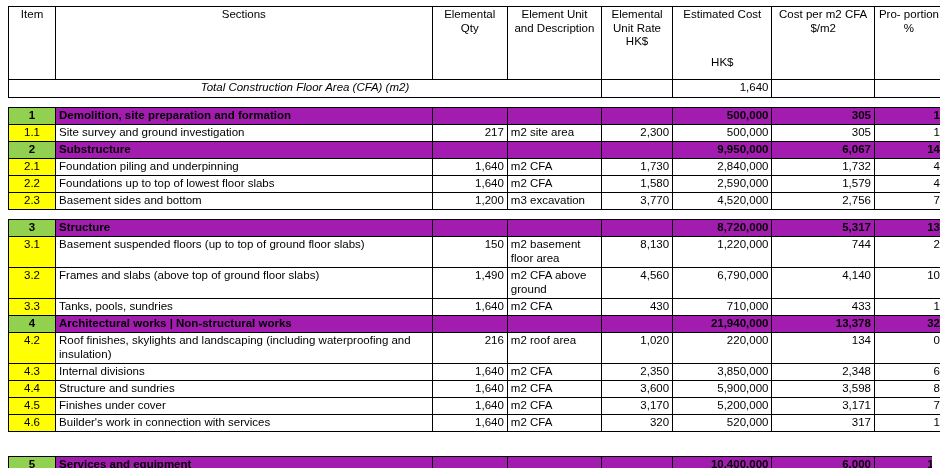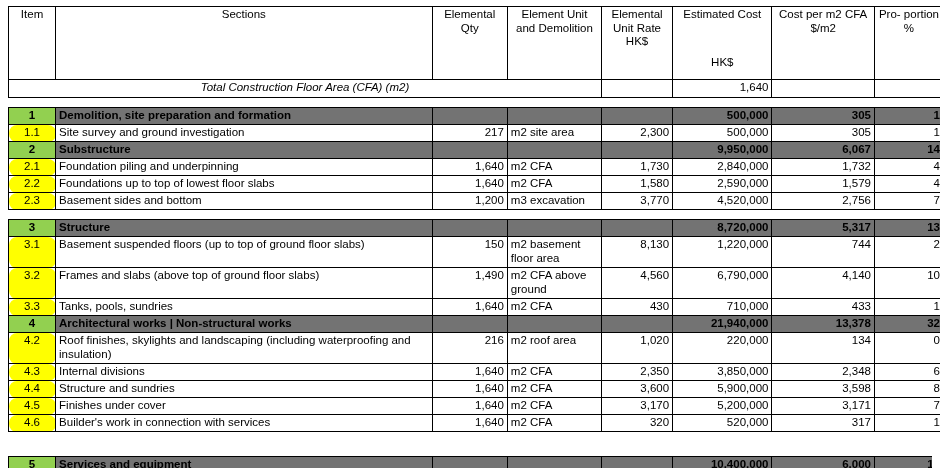--- a/index.html
+++ b/index.html
@@ -40,22 +40,22 @@
 
   .num{text-align:right;}
   .ctr{text-align:center;}
   .lft{text-align:left;}
 
   .cfa-row td{height:15px;}
   .cfa-label{text-align:center;font-style:italic;}
 
   .spacer td{border:none;height:9px;padding:0;background:#fff;}
 
-  .grp td{background:#737373;font-weight:bold;}
-  .sub-item td.itemcell{background:#ffff00;border-radius:8px;}
+  .grp td{background:#a21caf;font-weight:bold;}
+  .sub-item td.itemcell{background:#ffff00;}
   .grp td.itemcell{background:#92d050;}
 
   .clip{height:14px;}
   .tall2{height:28px;}
 
   .cut{position:absolute;left:8px;right:8px;bottom:0;height:12px;overflow:hidden;}
 </style>
 </head>
 <body>
 
@@ -76,21 +76,21 @@
       <tr class="hdr">
         <td class="ctr">Item</td>
         <td class="ctr">Sections</td>
         <td class="ctr">
           <span>Elemental</span>
           <span>Qty</span>
         </td>
         <td class="ctr">
           <span>Element Unit</span>
           <span>and</span>
-          <span>Demolition</span>
+          <span>Description</span>
         </td>
         <td class="ctr">
           <span>Elemental</span>
           <span>Unit Rate</span>
           <span class="sub3">HK$</span>
         </td>
         <td class="ctr">
           <span>Estimated Cost</span>
           <span class="sub">HK$</span>
         </td>

